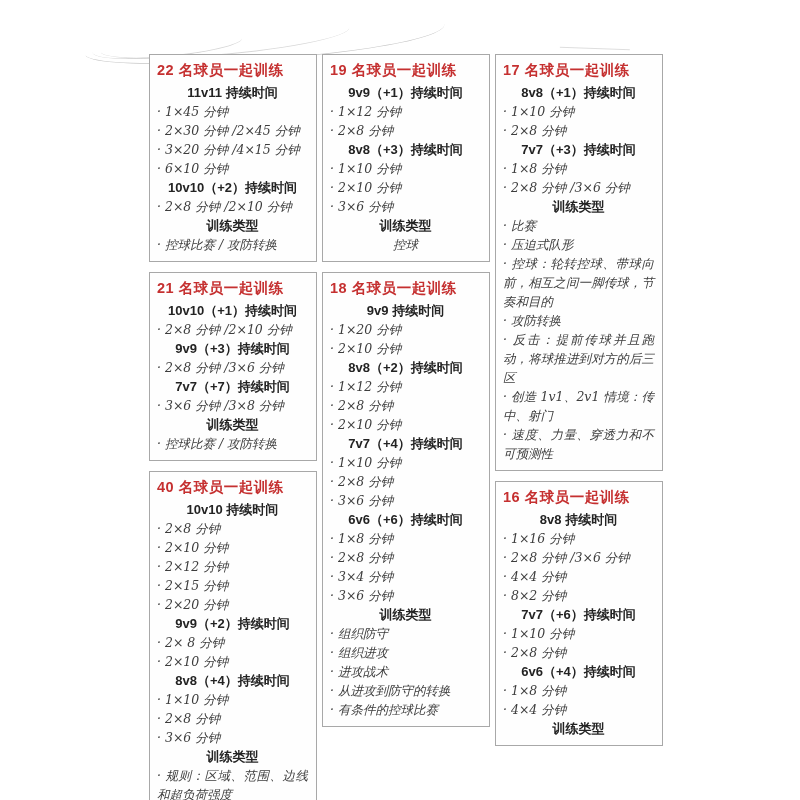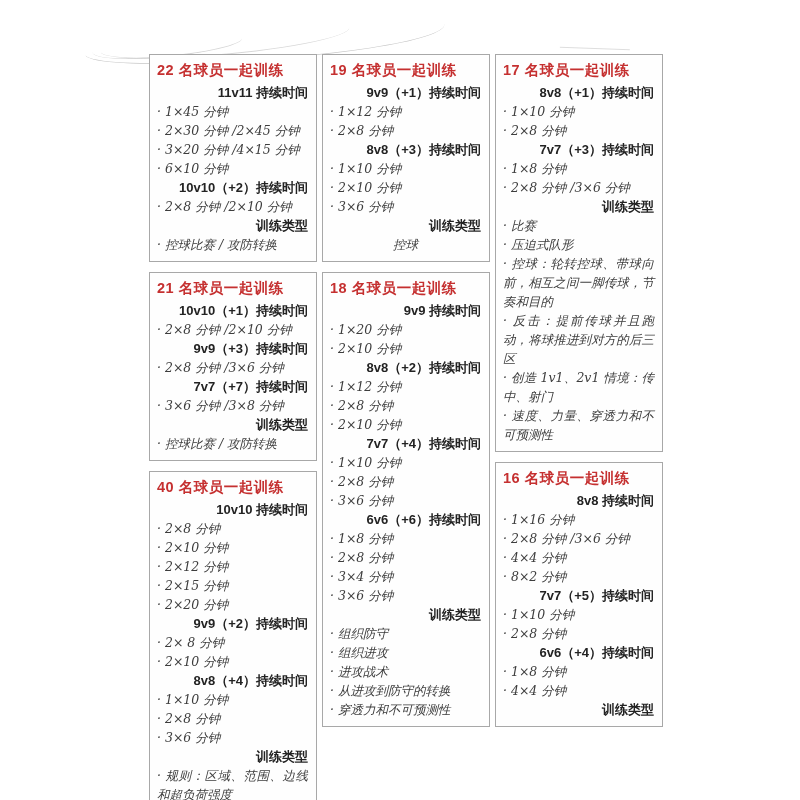--- a/index.html
+++ b/index.html
@@ -85,21 +85,21 @@
   .line {
     margin: 0;
     text-align: justify;
   }
   .heading {
     font-size: 13px;
     font-weight: bold;
     line-height: 19px;
     color: #232323;
     font-family: "Liberation Sans", sans-serif;
-    text-align: right;
+    text-align: center;
   }
   .bullet, .note {
     font-size: 12.5px;
     line-height: 19px;
     color: #3d3d3d;
     font-style: italic;
     font-family: "DejaVu Serif", serif;
   }
   .note { text-align: center; }
 </style>
@@ -185,48 +185,49 @@
           <p class="line heading">6v6（+6）持续时间</p>
           <p class="line bullet">· 1×8 分钟</p>
           <p class="line bullet">· 2×8 分钟</p>
           <p class="line bullet">· 3×4 分钟</p>
           <p class="line bullet">· 3×6 分钟</p>
           <p class="line heading">训练类型</p>
           <p class="line bullet">· 组织防守</p>
           <p class="line bullet">· 组织进攻</p>
           <p class="line bullet">· 进攻战术</p>
           <p class="line bullet">· 从进攻到防守的转换</p>
-          <p class="line bullet">· 穿透力和不可预测性</p>
+          <p class="line bullet">· 有条件的控球比赛</p>
         </section>
       </div>
       <div class="column">
         <section class="card">
           <h2 class="card-title">17 名球员一起训练</h2>
           <p class="line heading">8v8（+1）持续时间</p>
           <p class="line bullet">· 1×10 分钟</p>
           <p class="line bullet">· 2×8 分钟</p>
           <p class="line heading">7v7（+3）持续时间</p>
           <p class="line bullet">· 1×8 分钟</p>
           <p class="line bullet">· 2×8 分钟 /3×6 分钟</p>
           <p class="line heading">训练类型</p>
           <p class="line bullet">· 比赛</p>
           <p class="line bullet">· 压迫式队形</p>
           <p class="line bullet">· 控球：轮转控球、带球向前，相互之间一脚传球，节奏和目的</p>
+          <p class="line bullet">· 攻防转换</p>
           <p class="line bullet">· 反击：提前传球并且跑动，将球推进到对方的后三区</p>
           <p class="line bullet">· 创造 1v1、2v1 情境：传中、射门</p>
           <p class="line bullet">· 速度、力量、穿透力和不可预测性</p>
         </section>
         <section class="card">
           <h2 class="card-title">16 名球员一起训练</h2>
           <p class="line heading">8v8 持续时间</p>
           <p class="line bullet">· 1×16 分钟</p>
           <p class="line bullet">· 2×8 分钟 /3×6 分钟</p>
           <p class="line bullet">· 4×4 分钟</p>
           <p class="line bullet">· 8×2 分钟</p>
-          <p class="line heading">7v7（+5）持续时间</p>
+          <p class="line heading">7v7（+6）持续时间</p>
           <p class="line bullet">· 1×10 分钟</p>
           <p class="line bullet">· 2×8 分钟</p>
           <p class="line heading">6v6（+4）持续时间</p>
           <p class="line bullet">· 1×8 分钟</p>
           <p class="line bullet">· 4×4 分钟</p>
           <p class="line heading">训练类型</p>
         </section>
       </div>
     </main>
 </div>

